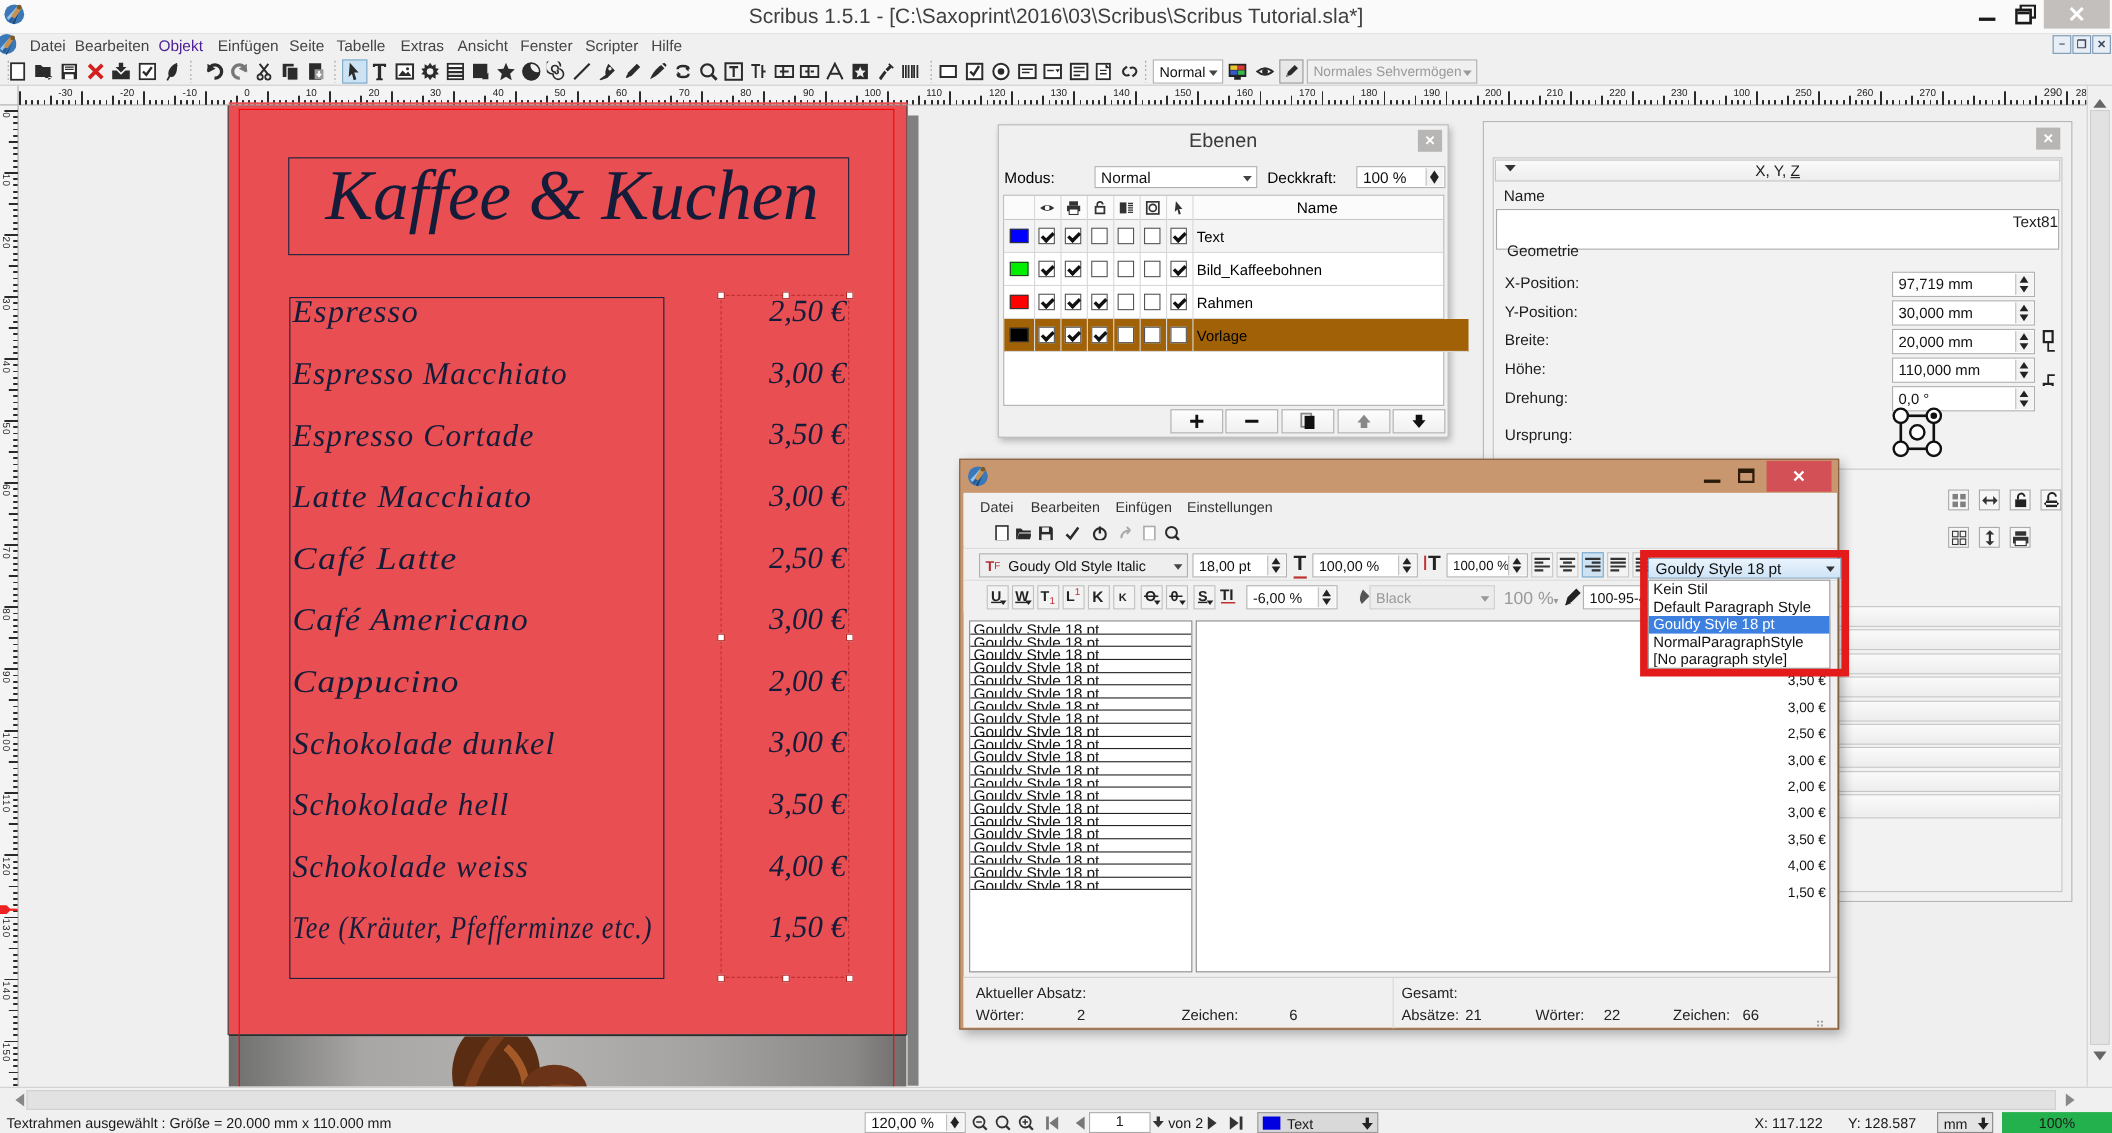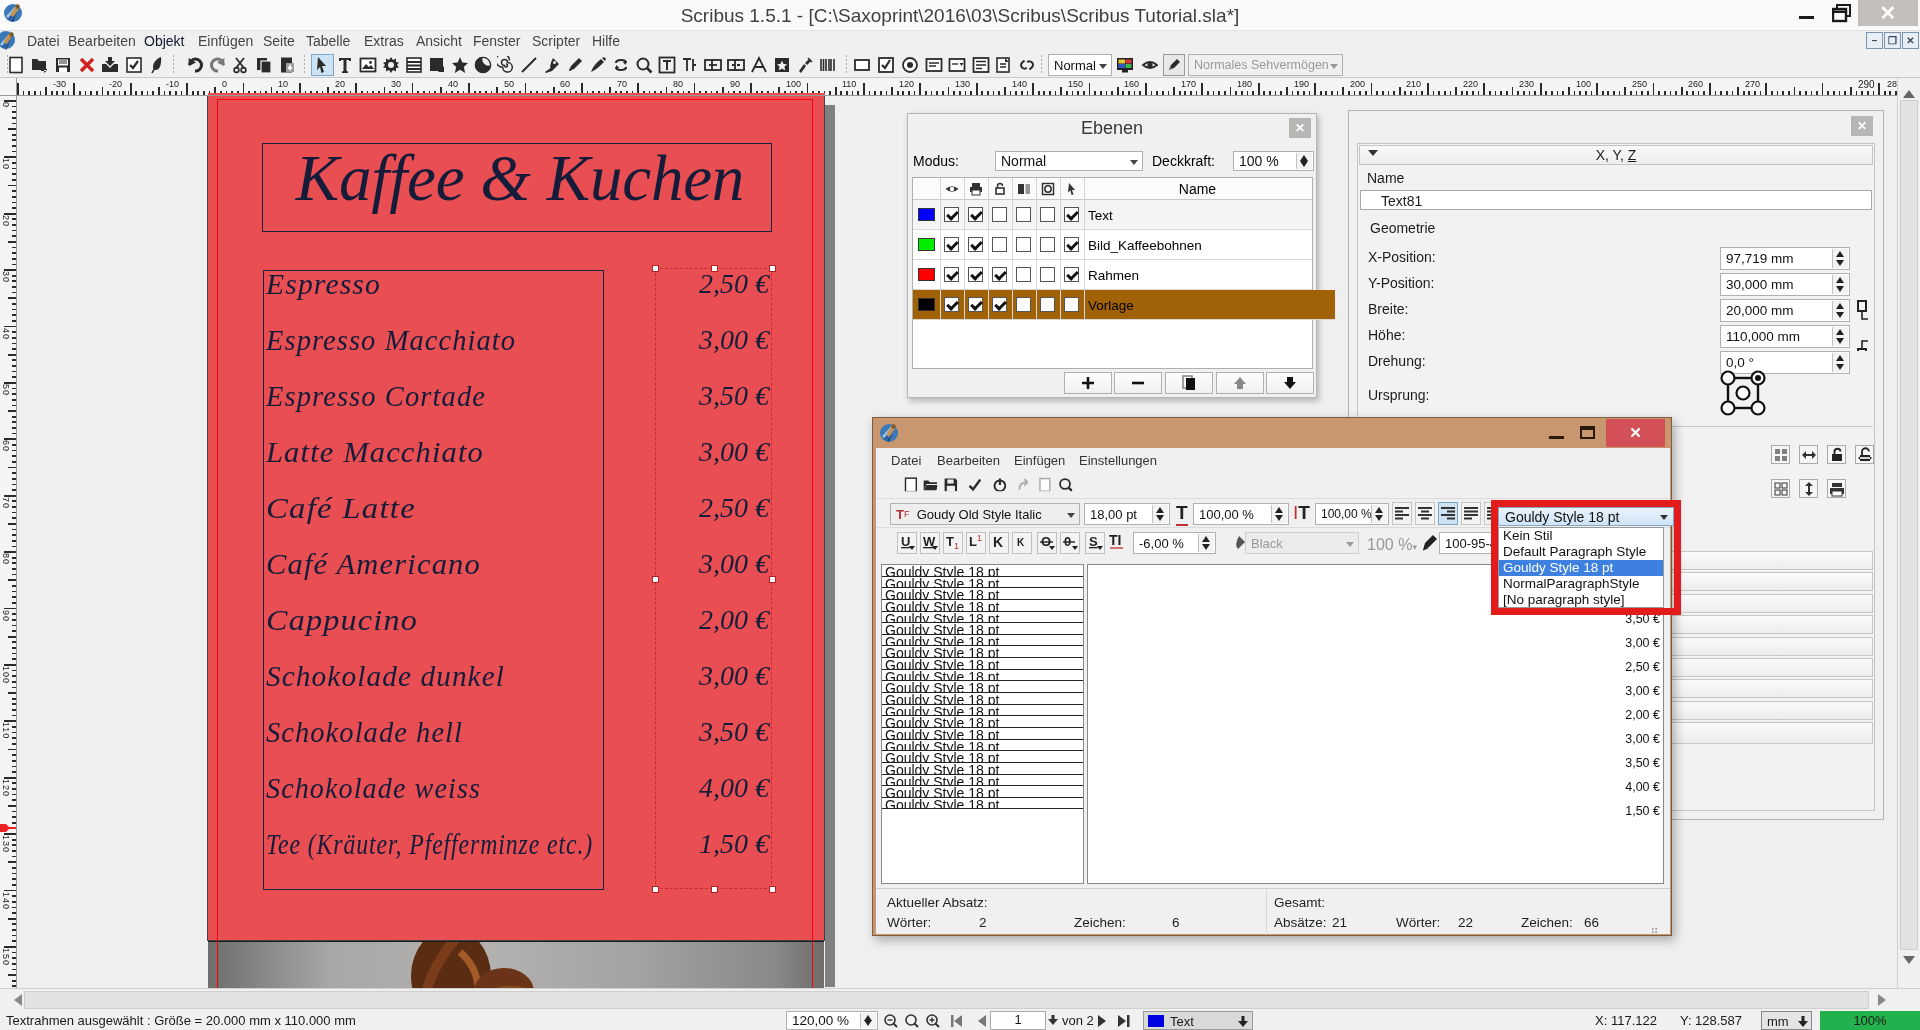--- a/index.html
+++ b/index.html
@@ -38,21 +38,21 @@
 <div class="abs" style="left:-3px;top:0px;"><svg width="18" height="19" viewBox="0 0 18 19" style="">
         <circle cx="9" cy="9" r="9" fill="#3b78b8"></circle>
         <path d="M4 14 Q9 8 14 3" stroke="#9cc4e8" stroke-width="2.5" fill="none"></path>
         <path d="M6 17 L15 4" stroke="#2a5a94" stroke-width="2" fill="none"></path>
         <path d="M14 9 L8 18 L9 19 Z" fill="#1d4474"></path>
         <rect x="9" y="2" width="4" height="12" rx="2" transform="rotate(35 12 8)" fill="#c89150"></rect>
         <circle cx="14.5" cy="3.5" r="2.2" fill="#7a5a28"></circle>
       </svg></div>
 <div class="abs" style="left:27px;top:2px;font-size:14px;color:#444;">Datei</div>
 <div class="abs" style="left:68px;top:2px;font-size:14px;color:#444;">Bearbeiten</div>
-<div class="abs" style="left:144px;top:2px;font-size:14px;color:#0f172a;">Objekt</div>
+<div class="abs" style="left:144px;top:2px;font-size:14px;color:#4c1d95;">Objekt</div>
 <div class="abs" style="left:198px;top:2px;font-size:14px;color:#444;">Einfügen</div>
 <div class="abs" style="left:263px;top:2px;font-size:14px;color:#444;">Seite</div>
 <div class="abs" style="left:306px;top:2px;font-size:14px;color:#444;">Tabelle</div>
 <div class="abs" style="left:364px;top:2px;font-size:14px;color:#444;">Extras</div>
 <div class="abs" style="left:416px;top:2px;font-size:14px;color:#444;">Ansicht</div>
 <div class="abs" style="left:473px;top:2px;font-size:14px;color:#444;">Fenster</div>
 <div class="abs" style="left:532px;top:2px;font-size:14px;color:#444;">Scripter</div>
 <div class="abs" style="left:592px;top:2px;font-size:14px;color:#444;">Hilfe</div>
 <div class="abs" style="left:1866px;top:1px;width:17px;height:17px;background:#e8eef5;border:1px solid #7a96b0;color:#39495c;font-size:10px;display:flex;align-items:center;justify-content:center;font-weight:bold;">–</div>
 <div class="abs" style="left:1884px;top:1px;width:17px;height:17px;background:#e8eef5;border:1px solid #7a96b0;color:#39495c;font-size:10px;display:flex;align-items:center;justify-content:center;font-weight:bold;">❐</div>
@@ -639,21 +639,21 @@
         <path d="M9 15 L15 8 L12 8 L12 3 L6 3 L6 8 L3 8 Z" fill="#111"></path>
       </svg>
     </div>
 </div>
 <div class="abs" style="left:1348px;top:110px;width:536px;height:710px;background:#f0f0f0;border:1px solid #b6b6b6;font-size:13px;color:#1c1c1c;">
 <div class="abs" style="left:502px;top:5px;width:22px;height:20px;background:#b8b6b4;color:#fff;display:flex;align-items:center;justify-content:center;font-size:12px;font-weight:bold;">✕</div>
 <div class="abs" style="left:8px;top:32px;width:518px;height:668px;background:#f2f2f2;border:1px solid #c4c4c4;">
 <div class="abs" style="left:1px;top:1px;width:514px;height:20px;background:linear-gradient(#fafafa,#ededed);border:1px solid #c4c4c4;display:flex;align-items:center;justify-content:center;font-size:14px;">X, Y,&nbsp;<span style="text-decoration:underline;">Z</span></div>
 <div class="abs" style="left:10px;top:6px;width:0;height:0;border:5px solid transparent;border-top:6px solid #333;"></div>
 <div class="abs" style="left:9px;top:26px;font-size:14px;">Name</div>
-<div class="abs" style="left:2px;top:46px;width:512px;height:20px;background:#fff;border:1px solid #aaa;padding:2px 20px;font-size:14px;">Text81</div>
+<div class="abs" style="left:2px;top:46px;width:512px;height:37px;background:#fff;border:1px solid #aaa;padding:2px 0;font-size:14px;text-align:right;">Text81</div>
 <div class="abs" style="left:12px;top:76px;font-size:14px;">Geometrie</div>
 <div class="abs" style="left:10px;top:105px;font-size:14px;">X-Position:</div>
 <div class="spin" style="left:362px;top:103px;width:130px;height:23px;font-size:13.5px;">97,719 mm<span class="spinbtns"></span></div>
 <div class="abs" style="left:10px;top:131px;font-size:14px;">Y-Position:</div>
 <div class="spin" style="left:362px;top:129px;width:130px;height:23px;font-size:13.5px;">30,000 mm<span class="spinbtns"></span></div>
 <div class="abs" style="left:10px;top:157px;font-size:14px;">Breite:</div>
 <div class="spin" style="left:362px;top:155px;width:130px;height:23px;font-size:13.5px;">20,000 mm<span class="spinbtns"></span></div>
 <div class="abs" style="left:10px;top:183px;font-size:14px;">Höhe:</div>
 <div class="spin" style="left:362px;top:181px;width:130px;height:23px;font-size:13.5px;">110,000 mm<span class="spinbtns"></span></div>
 <div class="abs" style="left:10px;top:209px;font-size:14px;">Drehung:</div>

